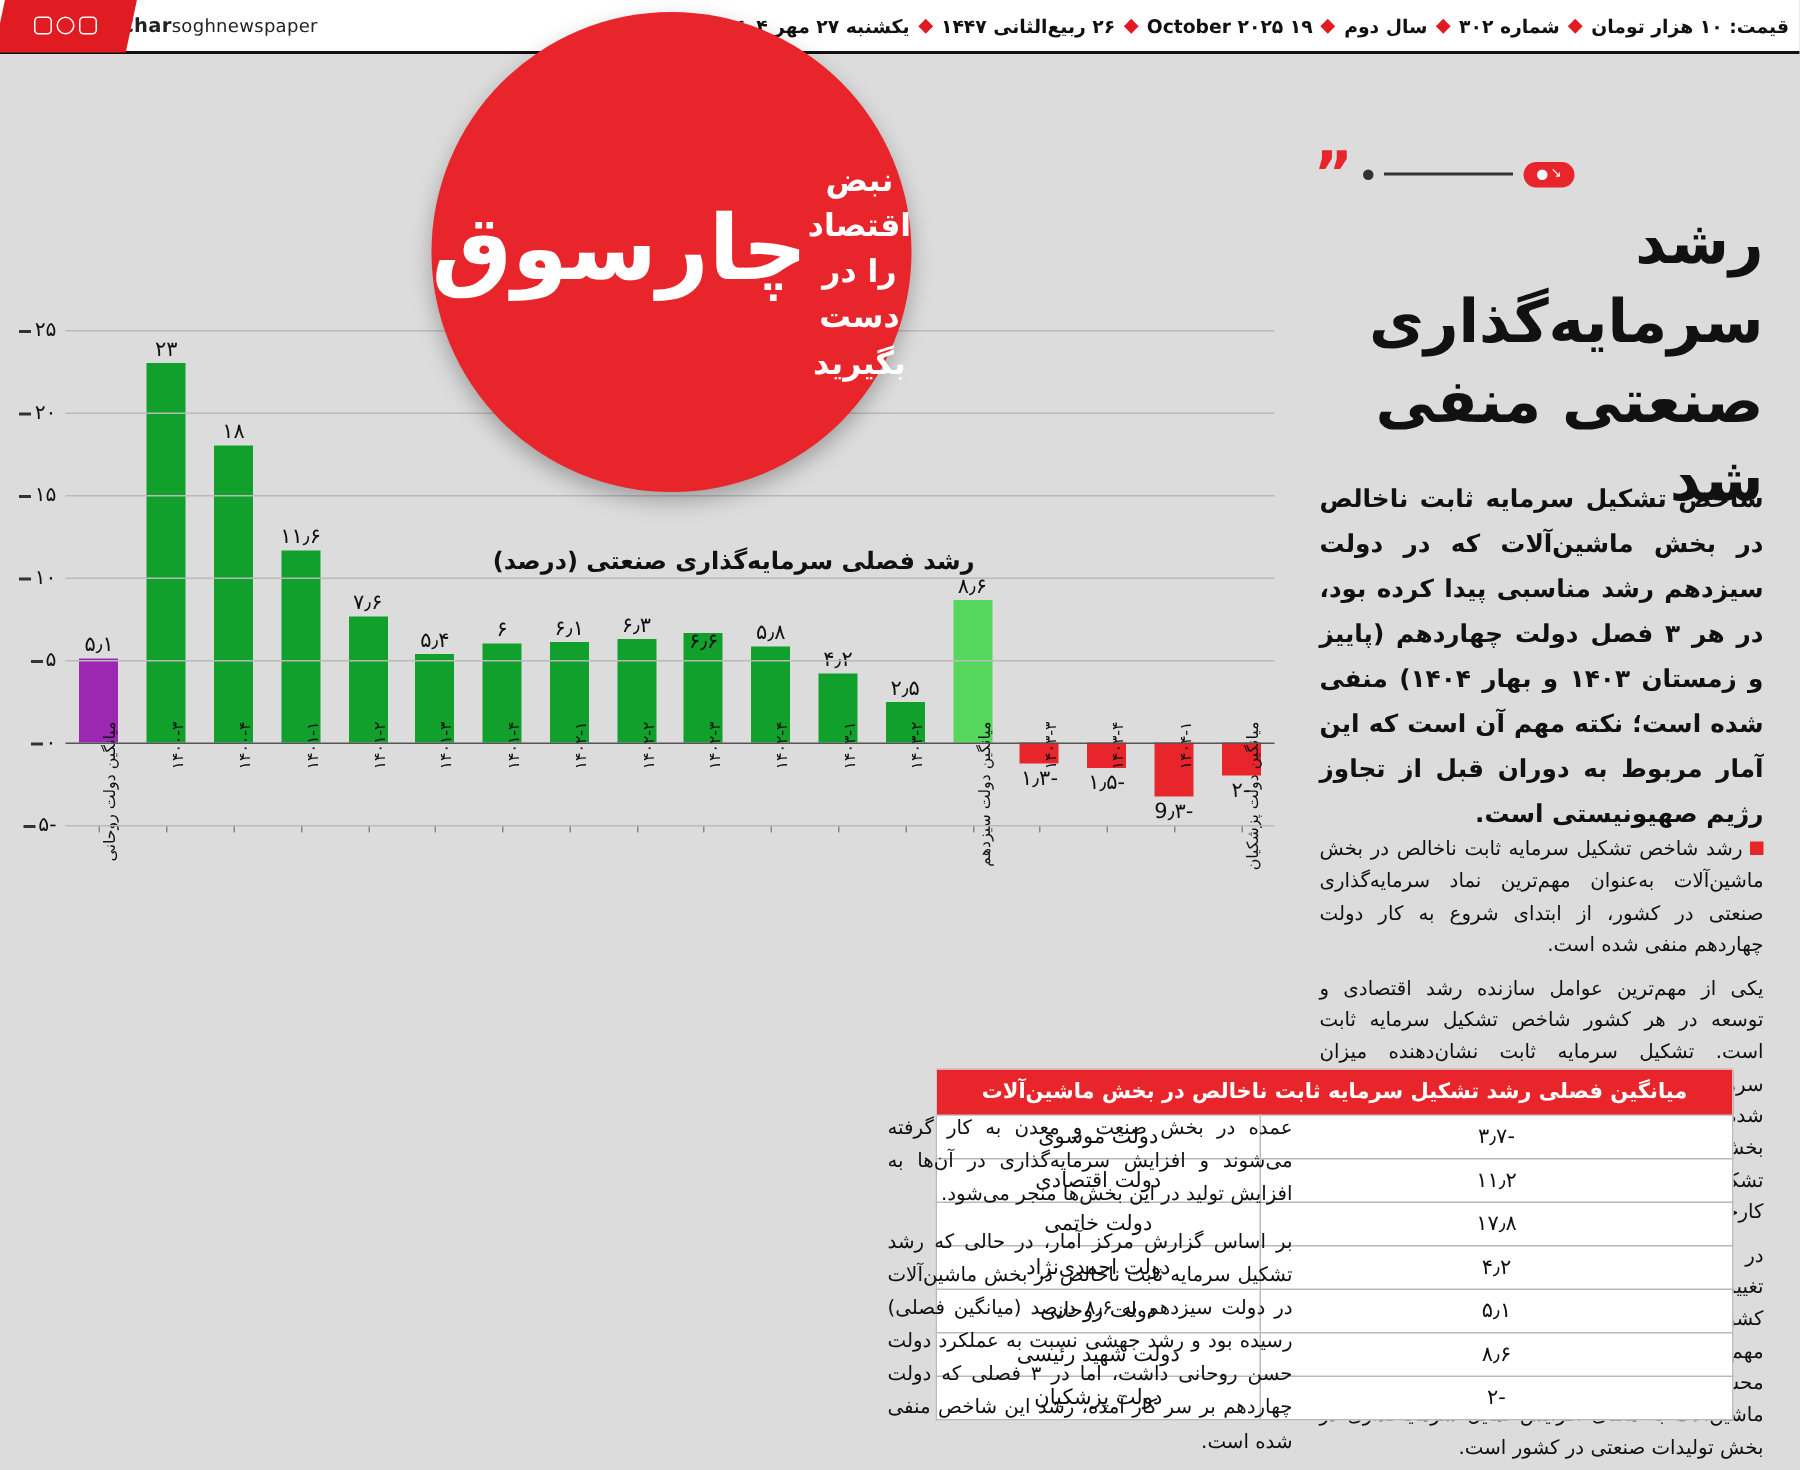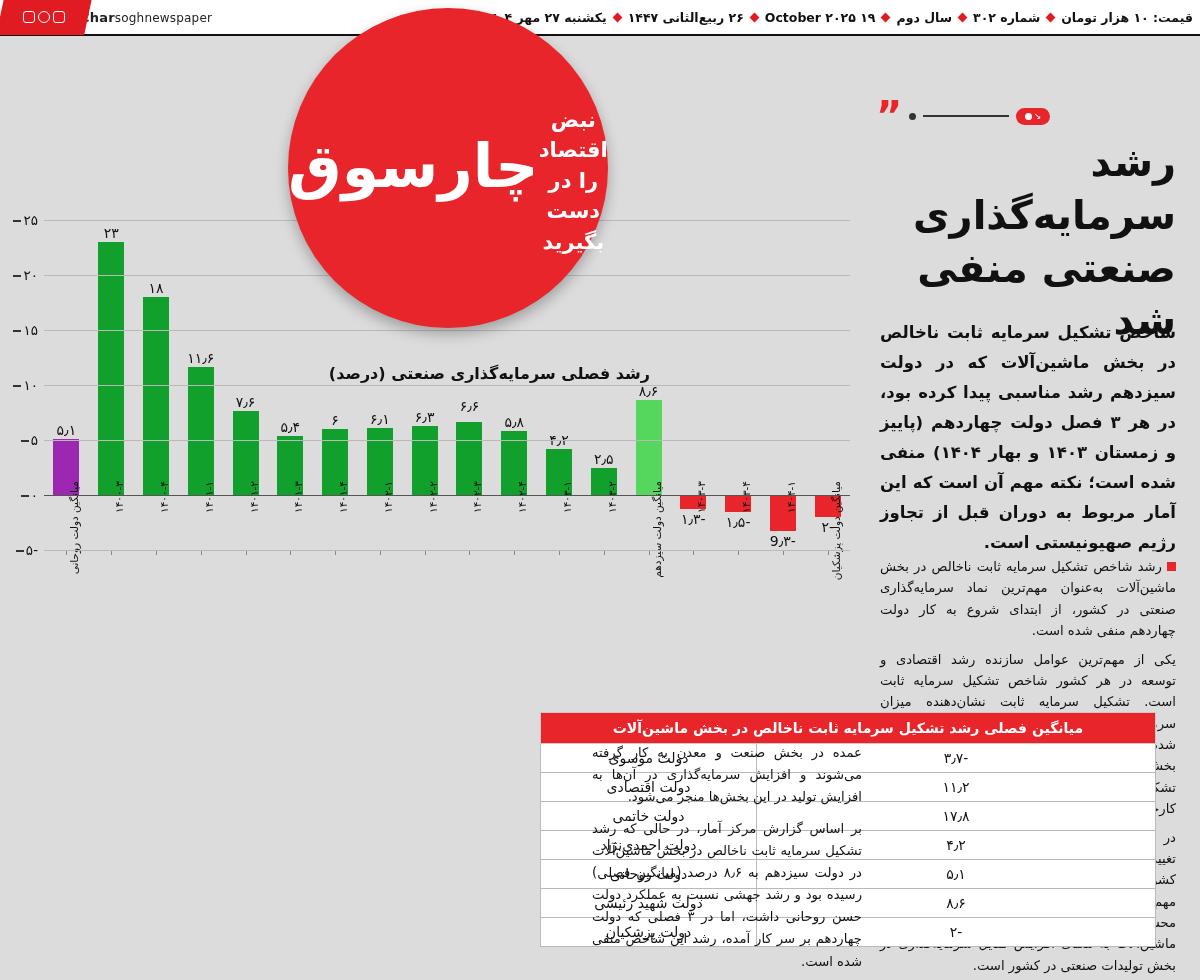--- a/index.html
+++ b/index.html
@@ -158,21 +158,21 @@
     width: 150px; text-align: right; direction: rtl;
     padding-top: 2px;
   }
   .axis-stub { position: absolute; top: 330px; width: 1px; height: 5px; background: #888; left: 50%;}
 
   
   .table-wrap {
     position: absolute; left: 612px; top: 712px; width: 544px;
   }
   table.avgtable {
-    border-collapse: collapse; width: 616px;
+    border-collapse: collapse; width: 532px;
     background: #fff; font-size: 14px;
   }
   table.avgtable th {
     background: #e8252a; color: #fff; font-size: 14px; font-weight: bold;
     padding: 7px 10px; text-align: center; border: 1px solid #c9c9c9;
   }
   table.avgtable td {
     border: 1px solid #b9b9b9; padding: 5px 12px; height: 29px;
     color: #111;
   }
@@ -304,21 +304,21 @@
             <div class="bar-cat">۱۴۰۲-۱</div>
           </div>
           <div class="bar-slot">
             <div class="bar" style="top: 205.7px; height: 69.3px; background: rgb(18, 160, 44);"></div>
             <div class="bar-val" style="top: 188.7px;">۶٫۳</div>
             <div class="axis-stub"></div>
             <div class="bar-cat">۱۴۰۲-۲</div>
           </div>
           <div class="bar-slot">
             <div class="bar" style="top: 202.4px; height: 72.6px; background: rgb(18, 160, 44);"></div>
-            <div class="bar-val" style="top: 178px;">۶٫۶</div>
+            <div class="bar-val" style="top: 200px;">۶٫۶</div>
             <div class="axis-stub"></div>
             <div class="bar-cat">۱۴۰۲-۳</div>
           </div>
           <div class="bar-slot">
             <div class="bar" style="top: 211.2px; height: 63.8px; background: rgb(18, 160, 44);"></div>
             <div class="bar-val" style="top: 194.2px;">۵٫۸</div>
             <div class="axis-stub"></div>
             <div class="bar-cat">۱۴۰۲-۴</div>
           </div>
           <div class="bar-slot">

